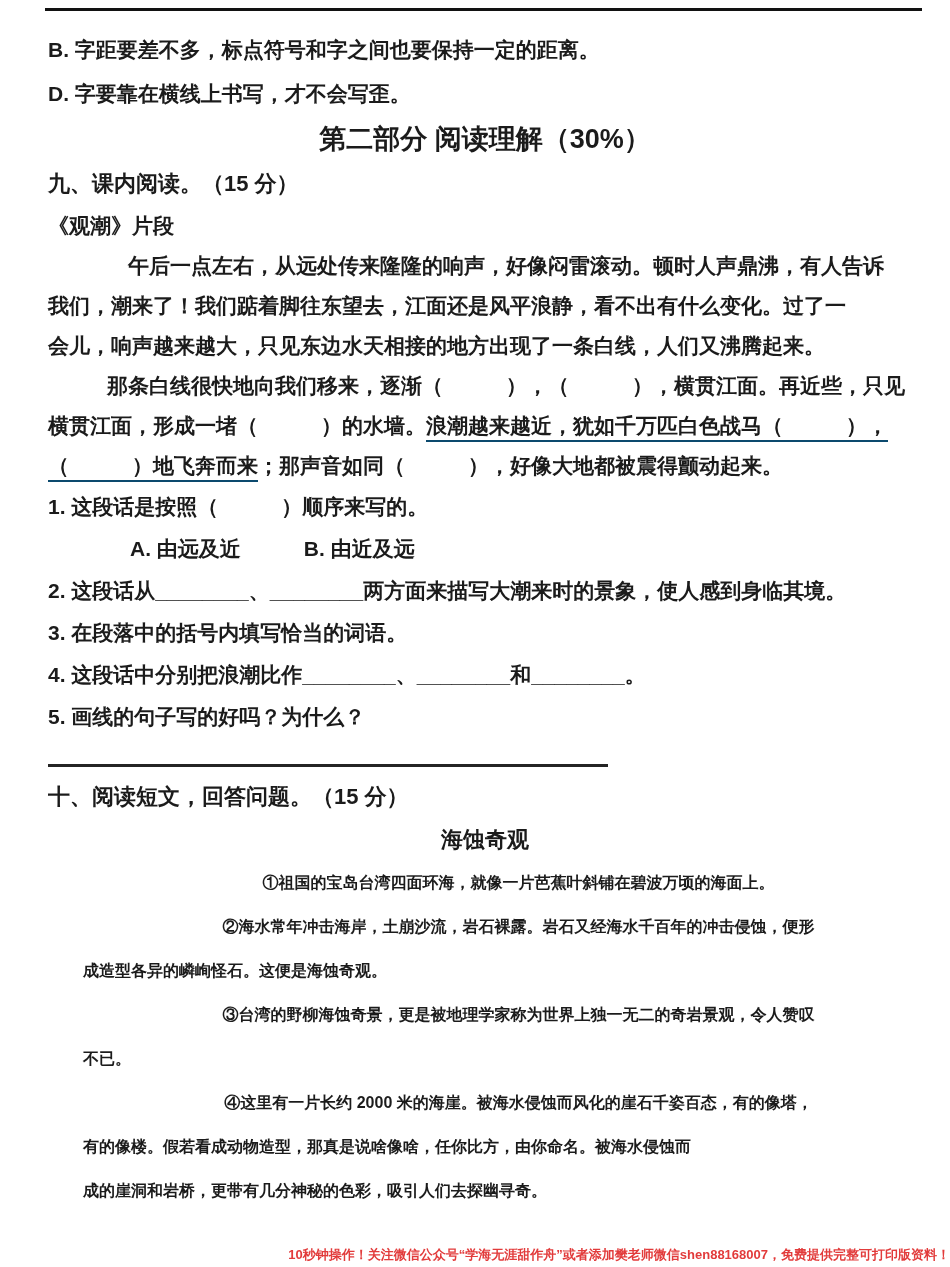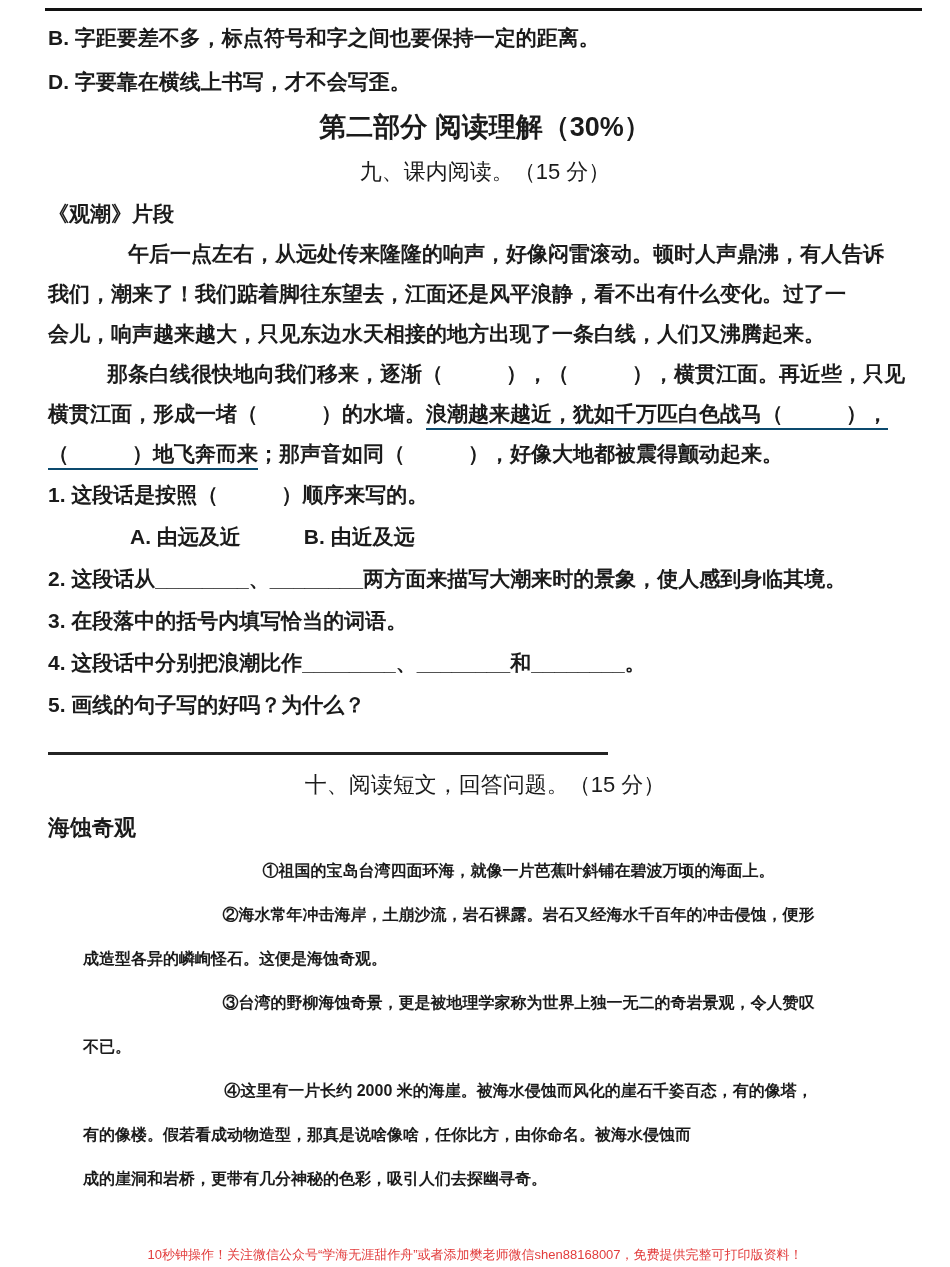--- a/index.html
+++ b/index.html
@@ -12,46 +12,46 @@
     overflow: hidden;
     font-family: "Liberation Sans", sans-serif;
     color: #1b1b1b;
     font-weight: 600;
   }
   .top-rule {
     margin: 8px 28px 0 45px;
     border-top: 3px solid #121212;
     height: 0;
   }
-  .content { padding: 5px 28px 0 48px; }
+  .content { padding: 17px 28px 0 48px; }
   .line { font-size: 21px; line-height: 40px; }
   .opt { line-height: 44px; }
   .part-title {
     font-size: 27px; font-weight: 700; text-align: center; line-height: 46px;
   }
-  .sec-h { font-size: 22px; font-weight: 400; line-height: 44px; text-align: center; }
+  .sec-h { font-size: 22px; font-weight: 700; line-height: 44px; }
   .p-title { font-size: 21px; text-align: left; line-height: 40px; font-weight: 600; }
-  .p-title2 { font-size: 22px; line-height: 42px; font-weight: 700; }
+  .p-title2 { font-size: 22px; text-align: center; line-height: 42px; font-weight: 700; }
   .q { line-height: 42px; }
   .ab { padding-left: 82px; }
   .indent { text-indent: 2em; text-align: center; }
   .ul-seg { border-bottom: 2px solid #0c4a6e; padding-bottom: 3px; }
   .answer-line {
     margin: 26px 0 8px 0;
     width: 560px;
     height: 0;
     border-bottom: 3px solid #242424;
   }
   .s10-line { font-size: 16px; line-height: 44px; margin-left: 35px; }
   .footer {
     position: absolute;
     left: 0; right: 0; bottom: 3px;
-    text-align: center;
+    text-align: right;
     font-size: 13px;
-    font-weight: 400;
+    font-weight: 700;
     color: #e23b3b;
   }
 </style>
 </head>
 <body>
 
 <div class="page">
   <div class="top-rule"></div>
 
   <div class="content">

